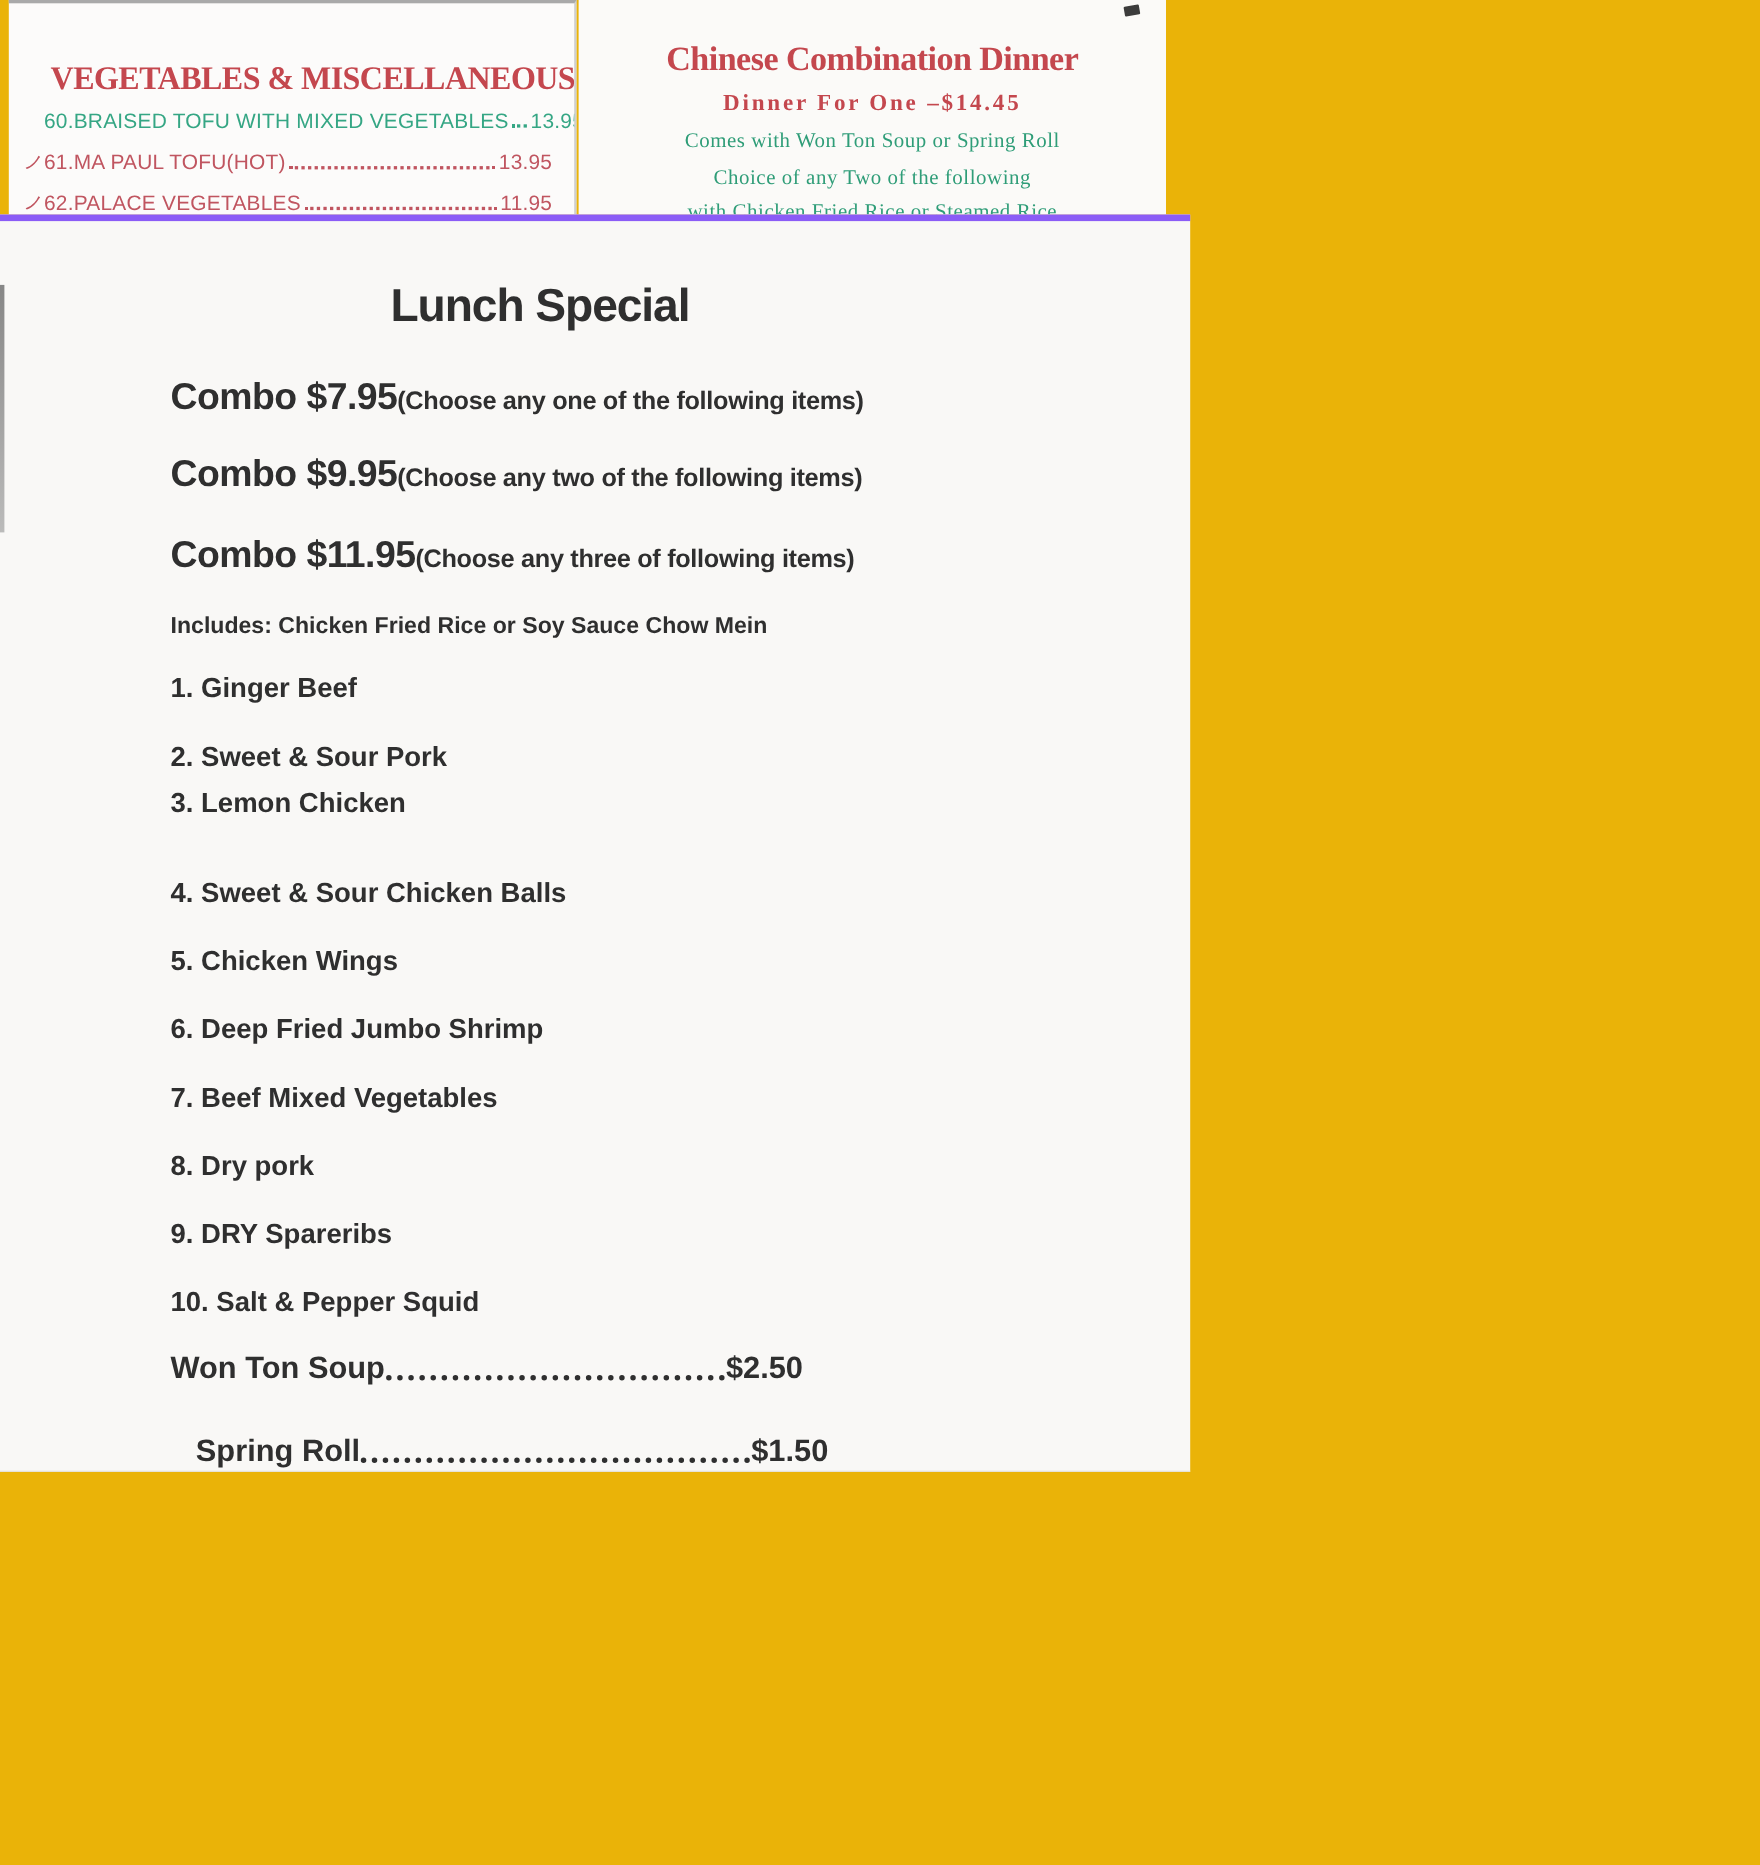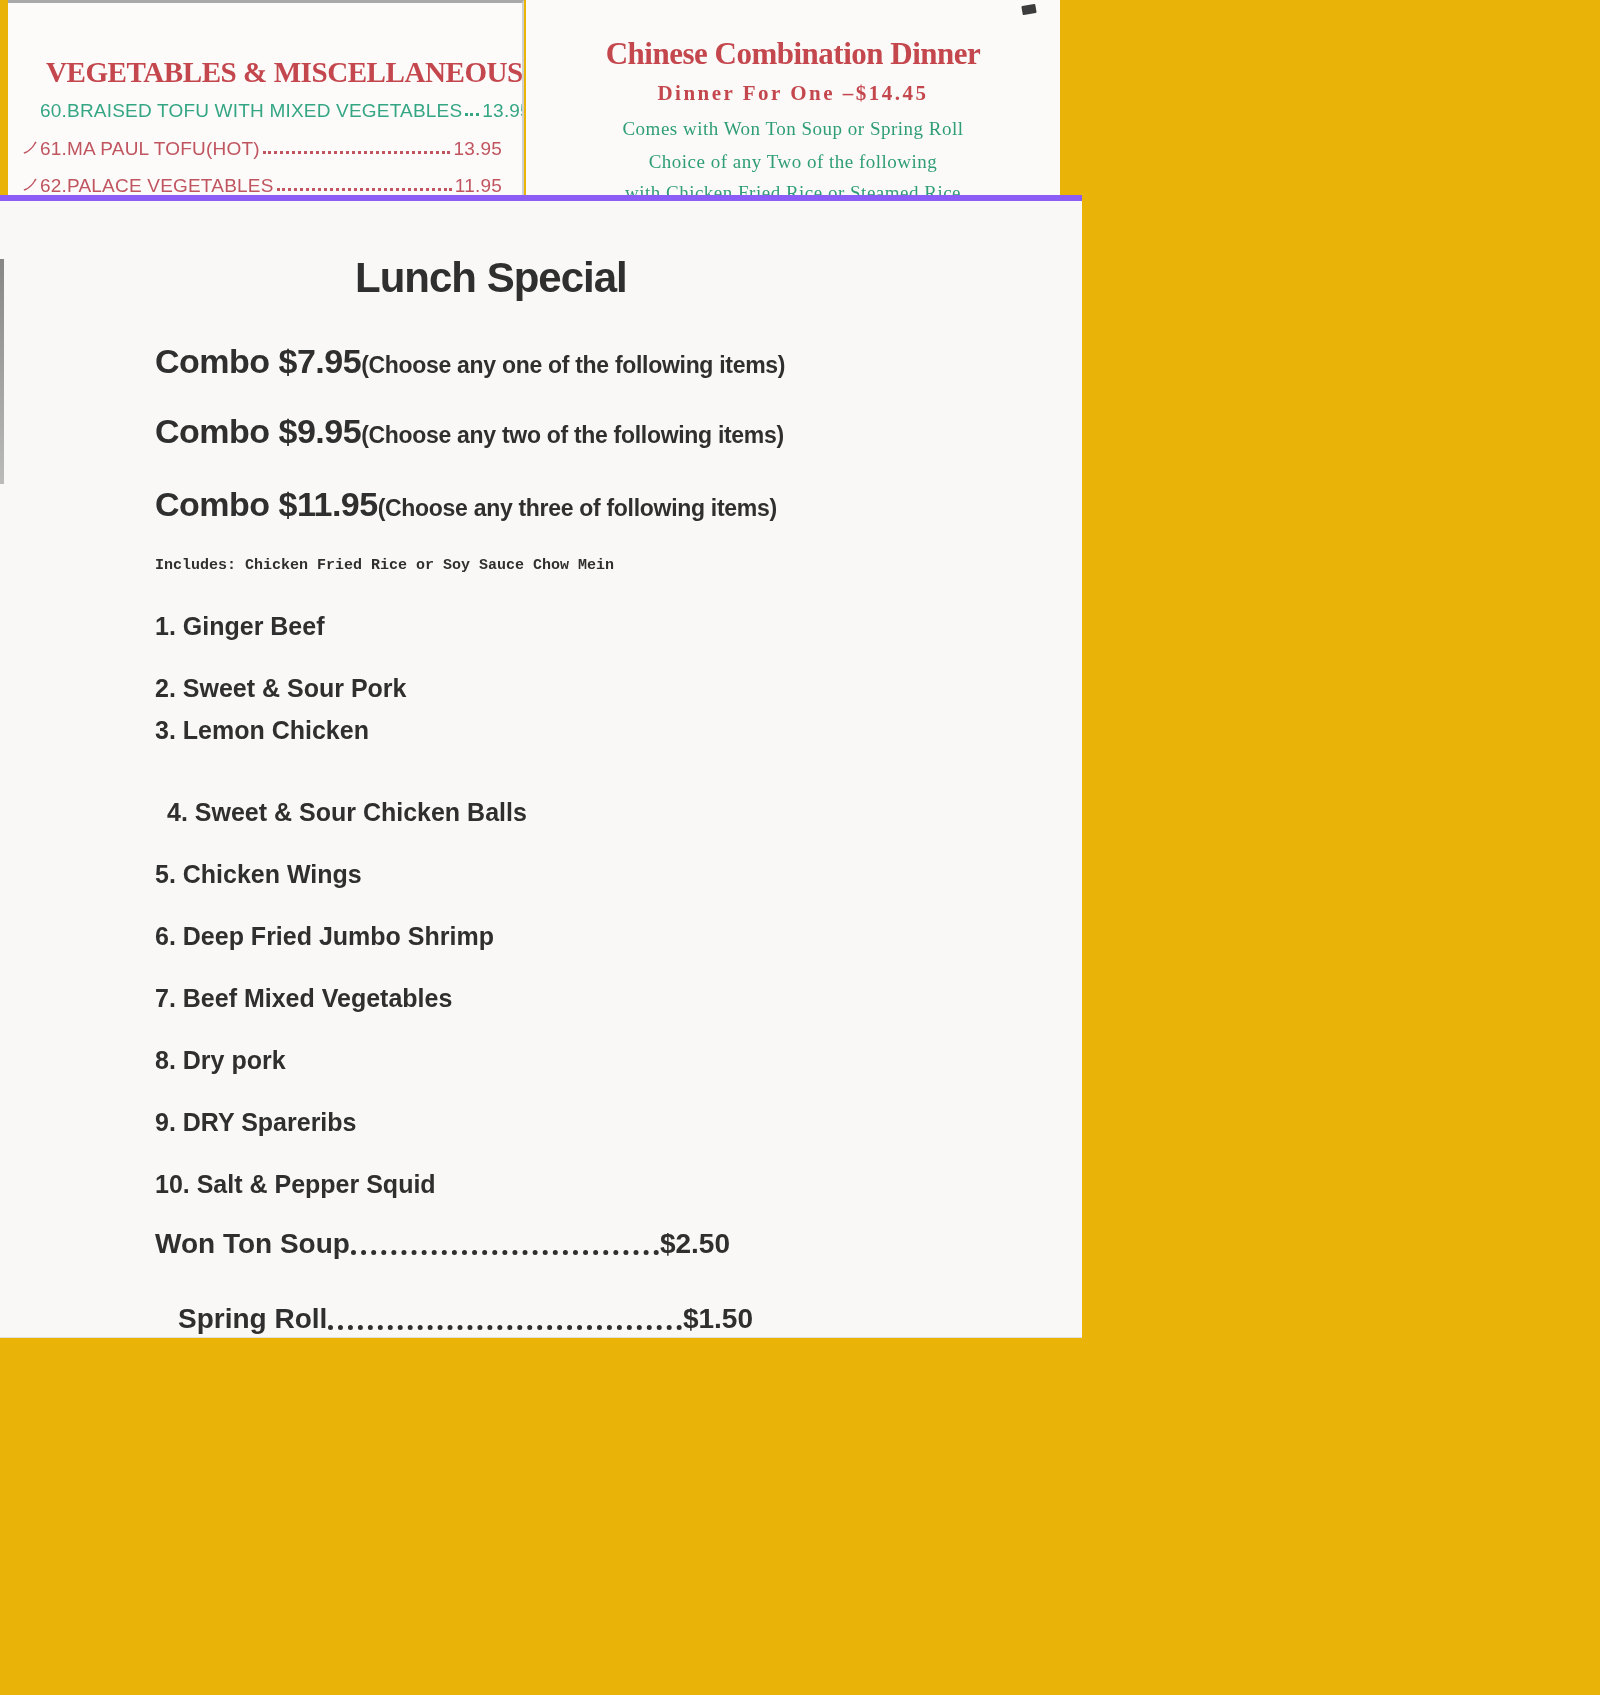--- a/index.html
+++ b/index.html
@@ -85,27 +85,27 @@
   .combo{
     position:absolute;left:155px;display:flex;align-items:baseline;white-space:nowrap;
   }
   .combo-label{font-size:34px;font-weight:700;letter-spacing:-0.5px;}
   .combo-note{font-size:23px;font-weight:700;letter-spacing:-0.3px;}
   .combo-0{top:141px;}
   .combo-1{top:211px;}
   .combo-2{top:284px;}
   .includes-line{
     position:absolute;left:155px;top:356px;
-    font-size:15px;font-weight:700;white-space:nowrap;font-family:Liberation Mono, monospace;
+    font-size:21px;font-weight:700;white-space:nowrap;
   }
   .menu-item{
     position:absolute;left:155px;
     font-size:25px;font-weight:700;line-height:1.1;white-space:nowrap;
   }
-  .it0{top:412px;} .it1{top:474px;} .it2{top:516px;} .it3{top:598px;margin-left:12px;} .it4{top:660px;}
+  .it0{top:412px;} .it1{top:474px;} .it2{top:516px;} .it3{top:598px;} .it4{top:660px;}
   .it5{top:722px;} .it6{top:784px;} .it7{top:846px;} .it8{top:908px;} .it9{top:970px;}
   .extra{
     position:absolute;left:155px;width:575px;display:flex;align-items:flex-end;
     font-size:28px;font-weight:700;line-height:1.1;white-space:nowrap;
   }
   .extra-leader{flex:1;border-bottom:5px dotted var(--ink);margin:0 1px 5px 1px;min-width:30px;}
   .ex0{top:1028px;}
   .ex1{top:1103px;margin-left:23px;}
 </style>
 </head>

